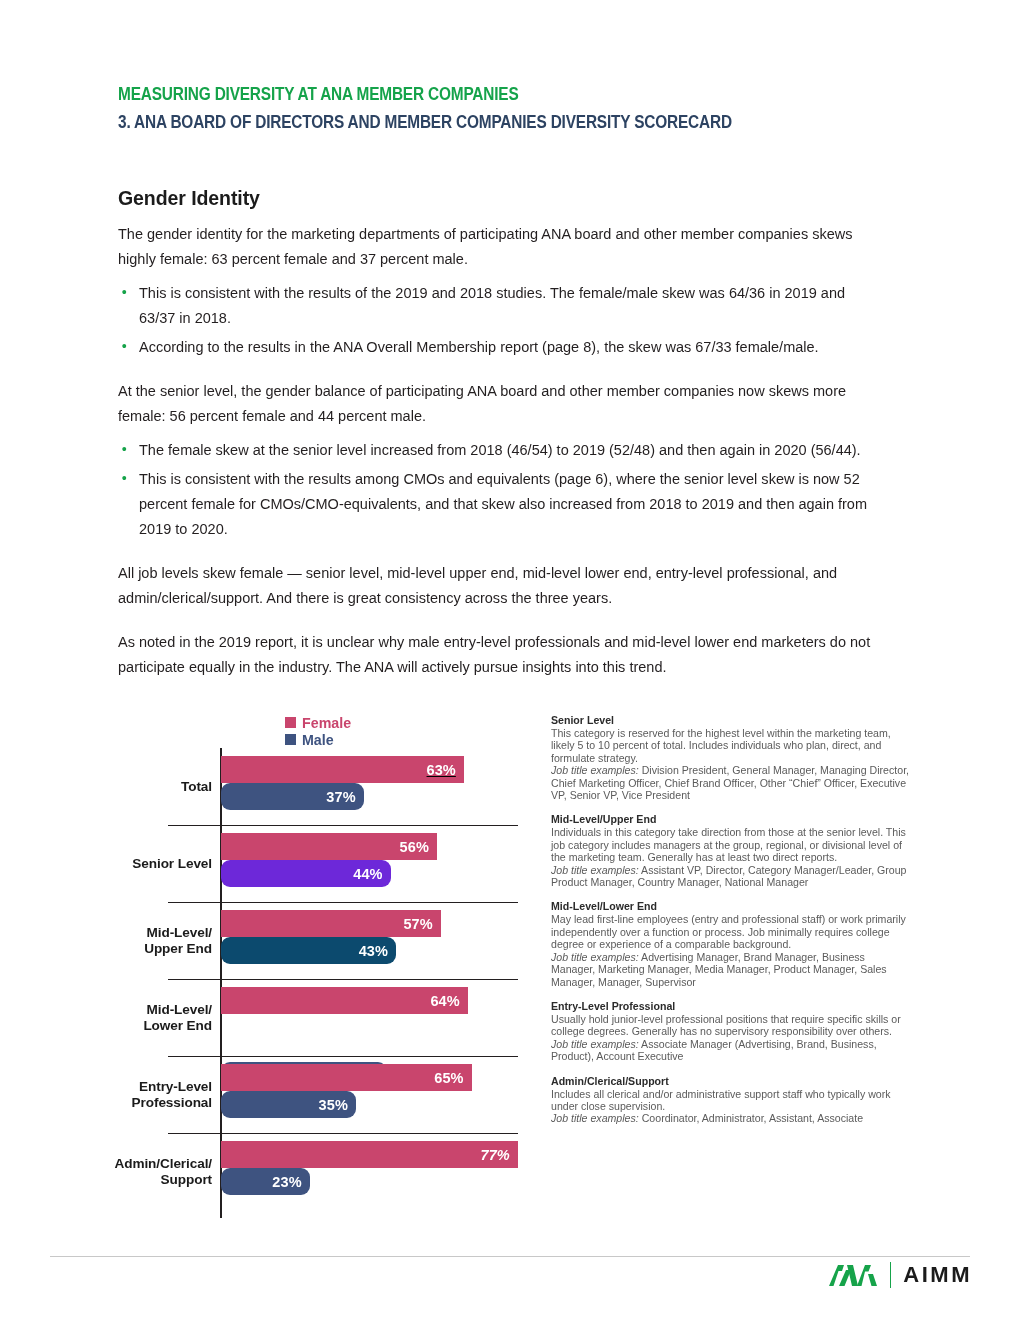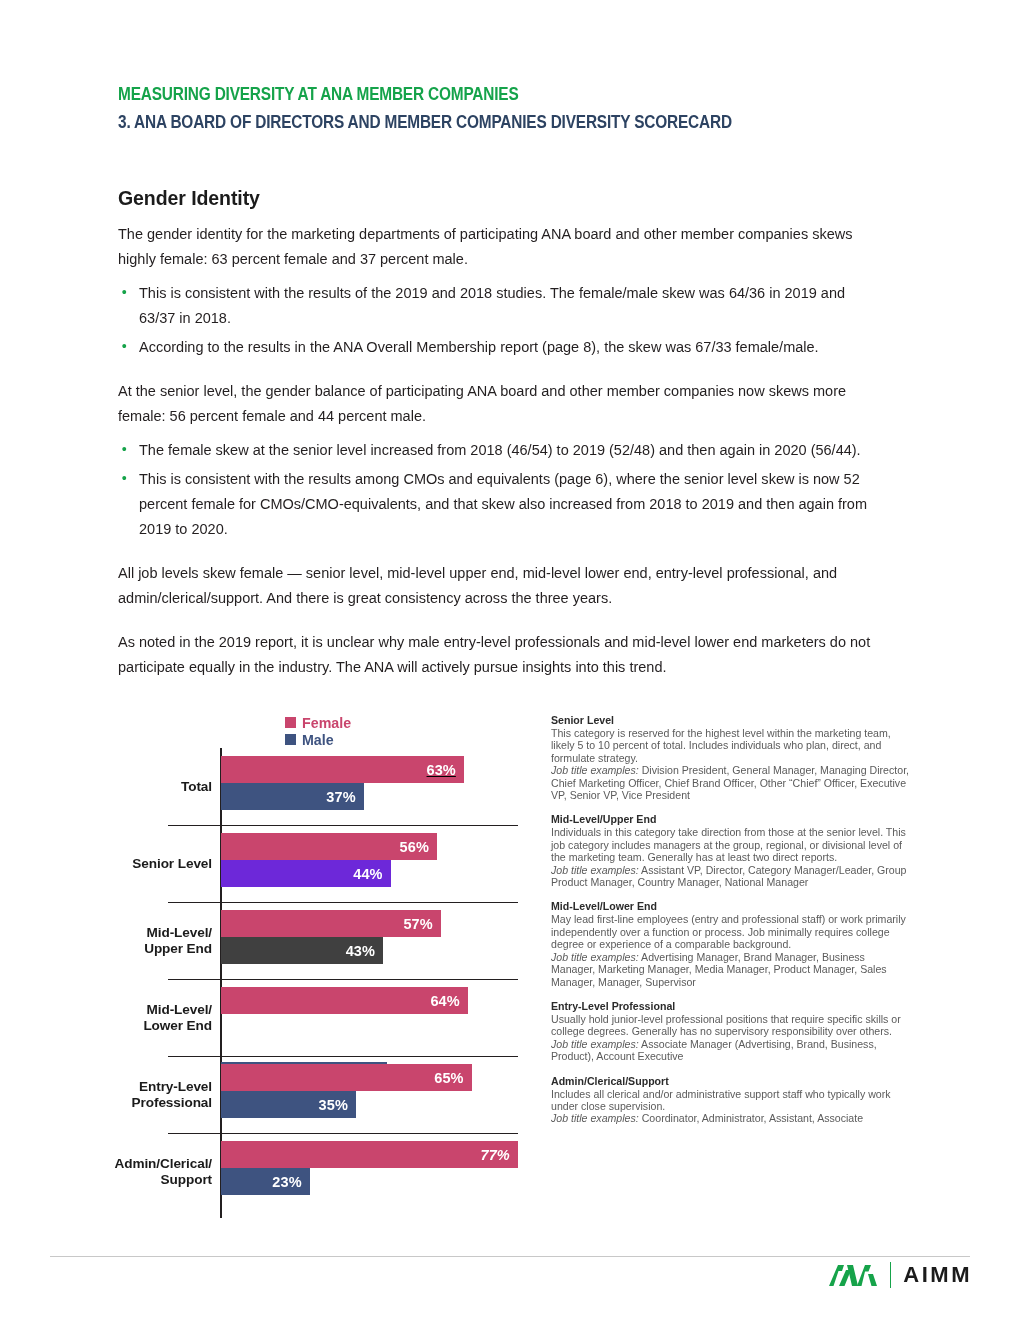--- a/index.html
+++ b/index.html
@@ -82,21 +82,21 @@
     width: 150px; text-align: right;
     font-family: "Liberation Sans Narrow", "Liberation Sans", sans-serif;
     font-weight: 700; font-size: 13.6px; line-height: 16px; color: #1b1b1b;
     letter-spacing: -0.1px;
   }
   .bar {
     position: absolute; left: 103px; height: 27px;
     display: flex; align-items: center; justify-content: flex-end;
   }
   .bar.female { top: 8px; background: #c9456d; }
-  .bar.male   { top: 35px; background: #3e5380; }
+  .bar.male   { top: 35px; background: #3e5380; border-radius: 9px; }
   .bar .val {
     color: #ffffff; font-family: "Liberation Sans Narrow", "Liberation Sans", sans-serif;
     font-weight: 700; font-size: 14.5px; padding-right: 8px; white-space: nowrap;
     letter-spacing: 0.1px;
   }
 
   
   .defs { position: absolute; left: 551px; top: 713px; width: 360px; }
   .def { margin-bottom: 11px; }
   .def-title {
@@ -194,21 +194,21 @@
           </div>
           <div class="grp" style="top: 154px;">
             <div class="sep"></div>
             <div class="cat-label">
               <div>Mid-Level/</div>
               <div>Upper End</div>
             </div>
             <div class="bar female" style="width: 219.735px; background: rgb(201, 69, 109);">
               <span class="val">57%</span>
             </div>
-            <div class="bar male" style="width: 162px; background: #404040;">
+            <div class="bar male" style="width: 175px; background: #0c4a6e;">
               <span class="val">43%</span>
             </div>
           </div>
           <div class="grp" style="top: 231px;">
             <div class="sep"></div>
             <div class="cat-label">
               <div>Mid-Level/</div>
               <div>Lower End</div>
             </div>
             <div class="bar female" style="width: 246.72px; background: rgb(201, 69, 109);">

